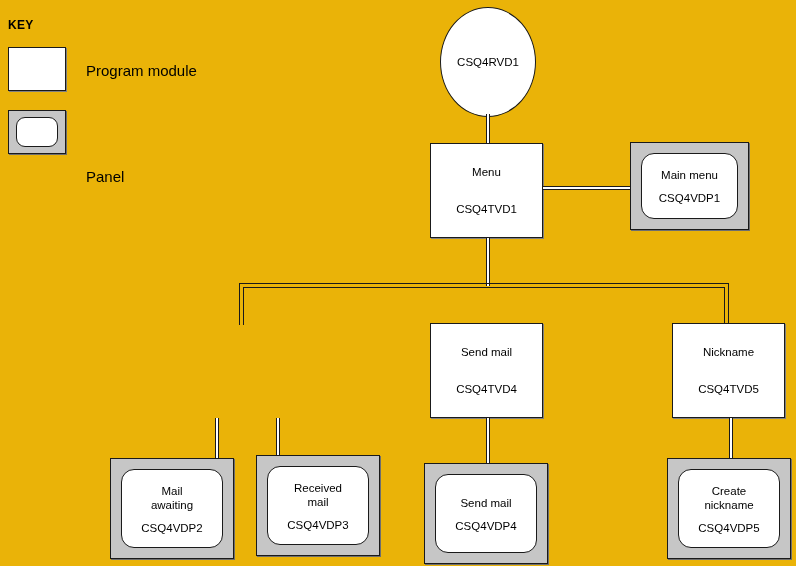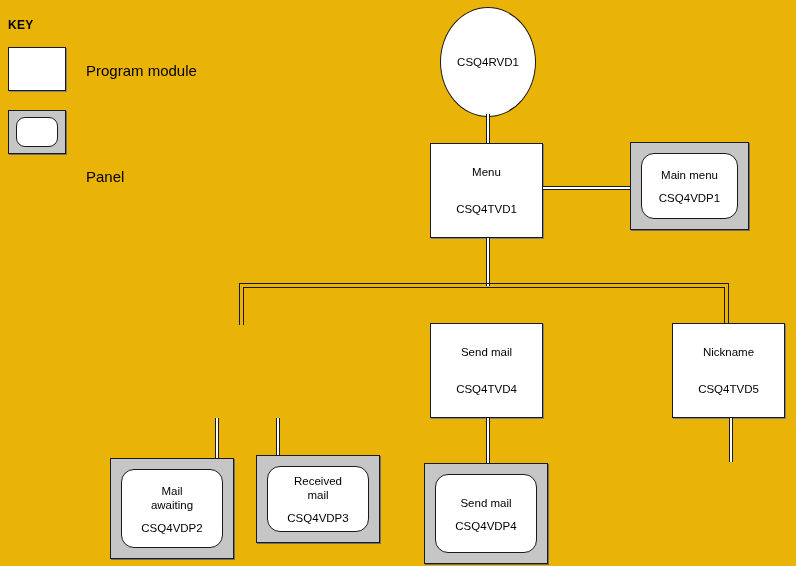--- a/index.html
+++ b/index.html
@@ -236,31 +236,39 @@
 
   <div class="panel" style="left:110px; top:458px; width:124px; height:101px;">
     <div class="screen"></div>
     <div class="lines">
       <div class="line1">Mail
 awaiting</div>
       <div class="line2">CSQ4VDP2</div>
     </div>
   </div>
 
-  <div class="panel" style="left:256px; top:455px; width:124px; height:88px;">
+  <div class="panel" style="left:256px; top:455px; width:124px; height:101px;">
     <div class="screen"></div>
     <div class="lines">
       <div class="line1">Received
 mail</div>
       <div class="line2">CSQ4VDP3</div>
     </div>
   </div>
 
   <div class="panel" style="left:424px; top:463px; width:124px; height:101px;">
     <div class="screen"></div>
     <div class="lines">
       <div class="line1">Send mail</div>
       <div class="line2">CSQ4VDP4</div>
     </div>
   </div>
 
+  <div class="panel" style="left:667px; top:458px; width:124px; height:101px;">
+    <div class="screen"></div>
+    <div class="lines">
+      <div class="line1">Create
+nickname</div>
+      <div class="line2">CSQ4VDP5</div>
+    </div>
+  </div>
 
 </div>
 
 </body></html>

